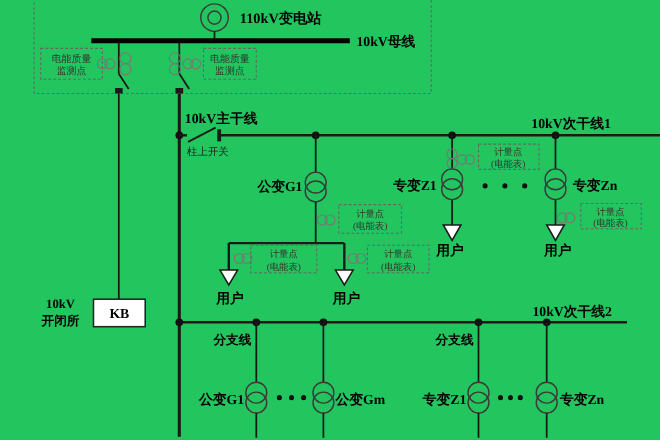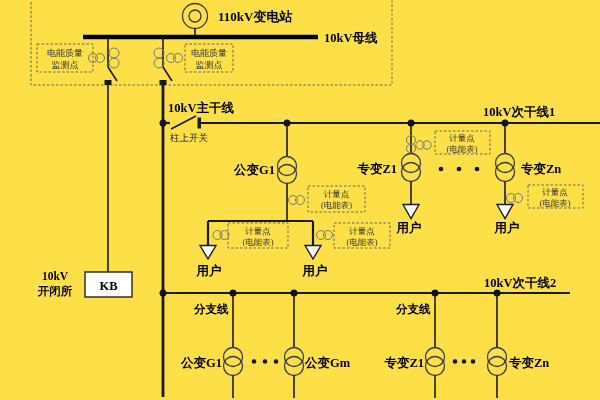--- a/index.html
+++ b/index.html
@@ -1,16 +1,16 @@
 <!DOCTYPE html>
 <html><head>
 <meta charset="utf-8">
 <style>
   html,body{margin:0;padding:0;background:#fff;}
-  .stage{width:600px;height:400px;background:#fde047;position:relative;overflow:hidden;}
+  .stage{width:600px;height:400px;background:#22c55e;position:relative;overflow:hidden;}
   svg{display:block;}
   
   .w{stroke:#1a1a1a;stroke-width:1.6;fill:none;}
   .w2{stroke:#1a1a1a;stroke-width:2.2;fill:none;}
   .w3{stroke:#1a1a1a;stroke-width:2.8;fill:none;}
   .bus{stroke:#000;stroke-width:4.5;fill:none;}
   
   .sym{stroke:#3a3a3a;stroke-width:1.3;fill:none;}
   .ct{stroke:#777;stroke-width:1;fill:none;}
   .dot{fill:#111;stroke:none;}

